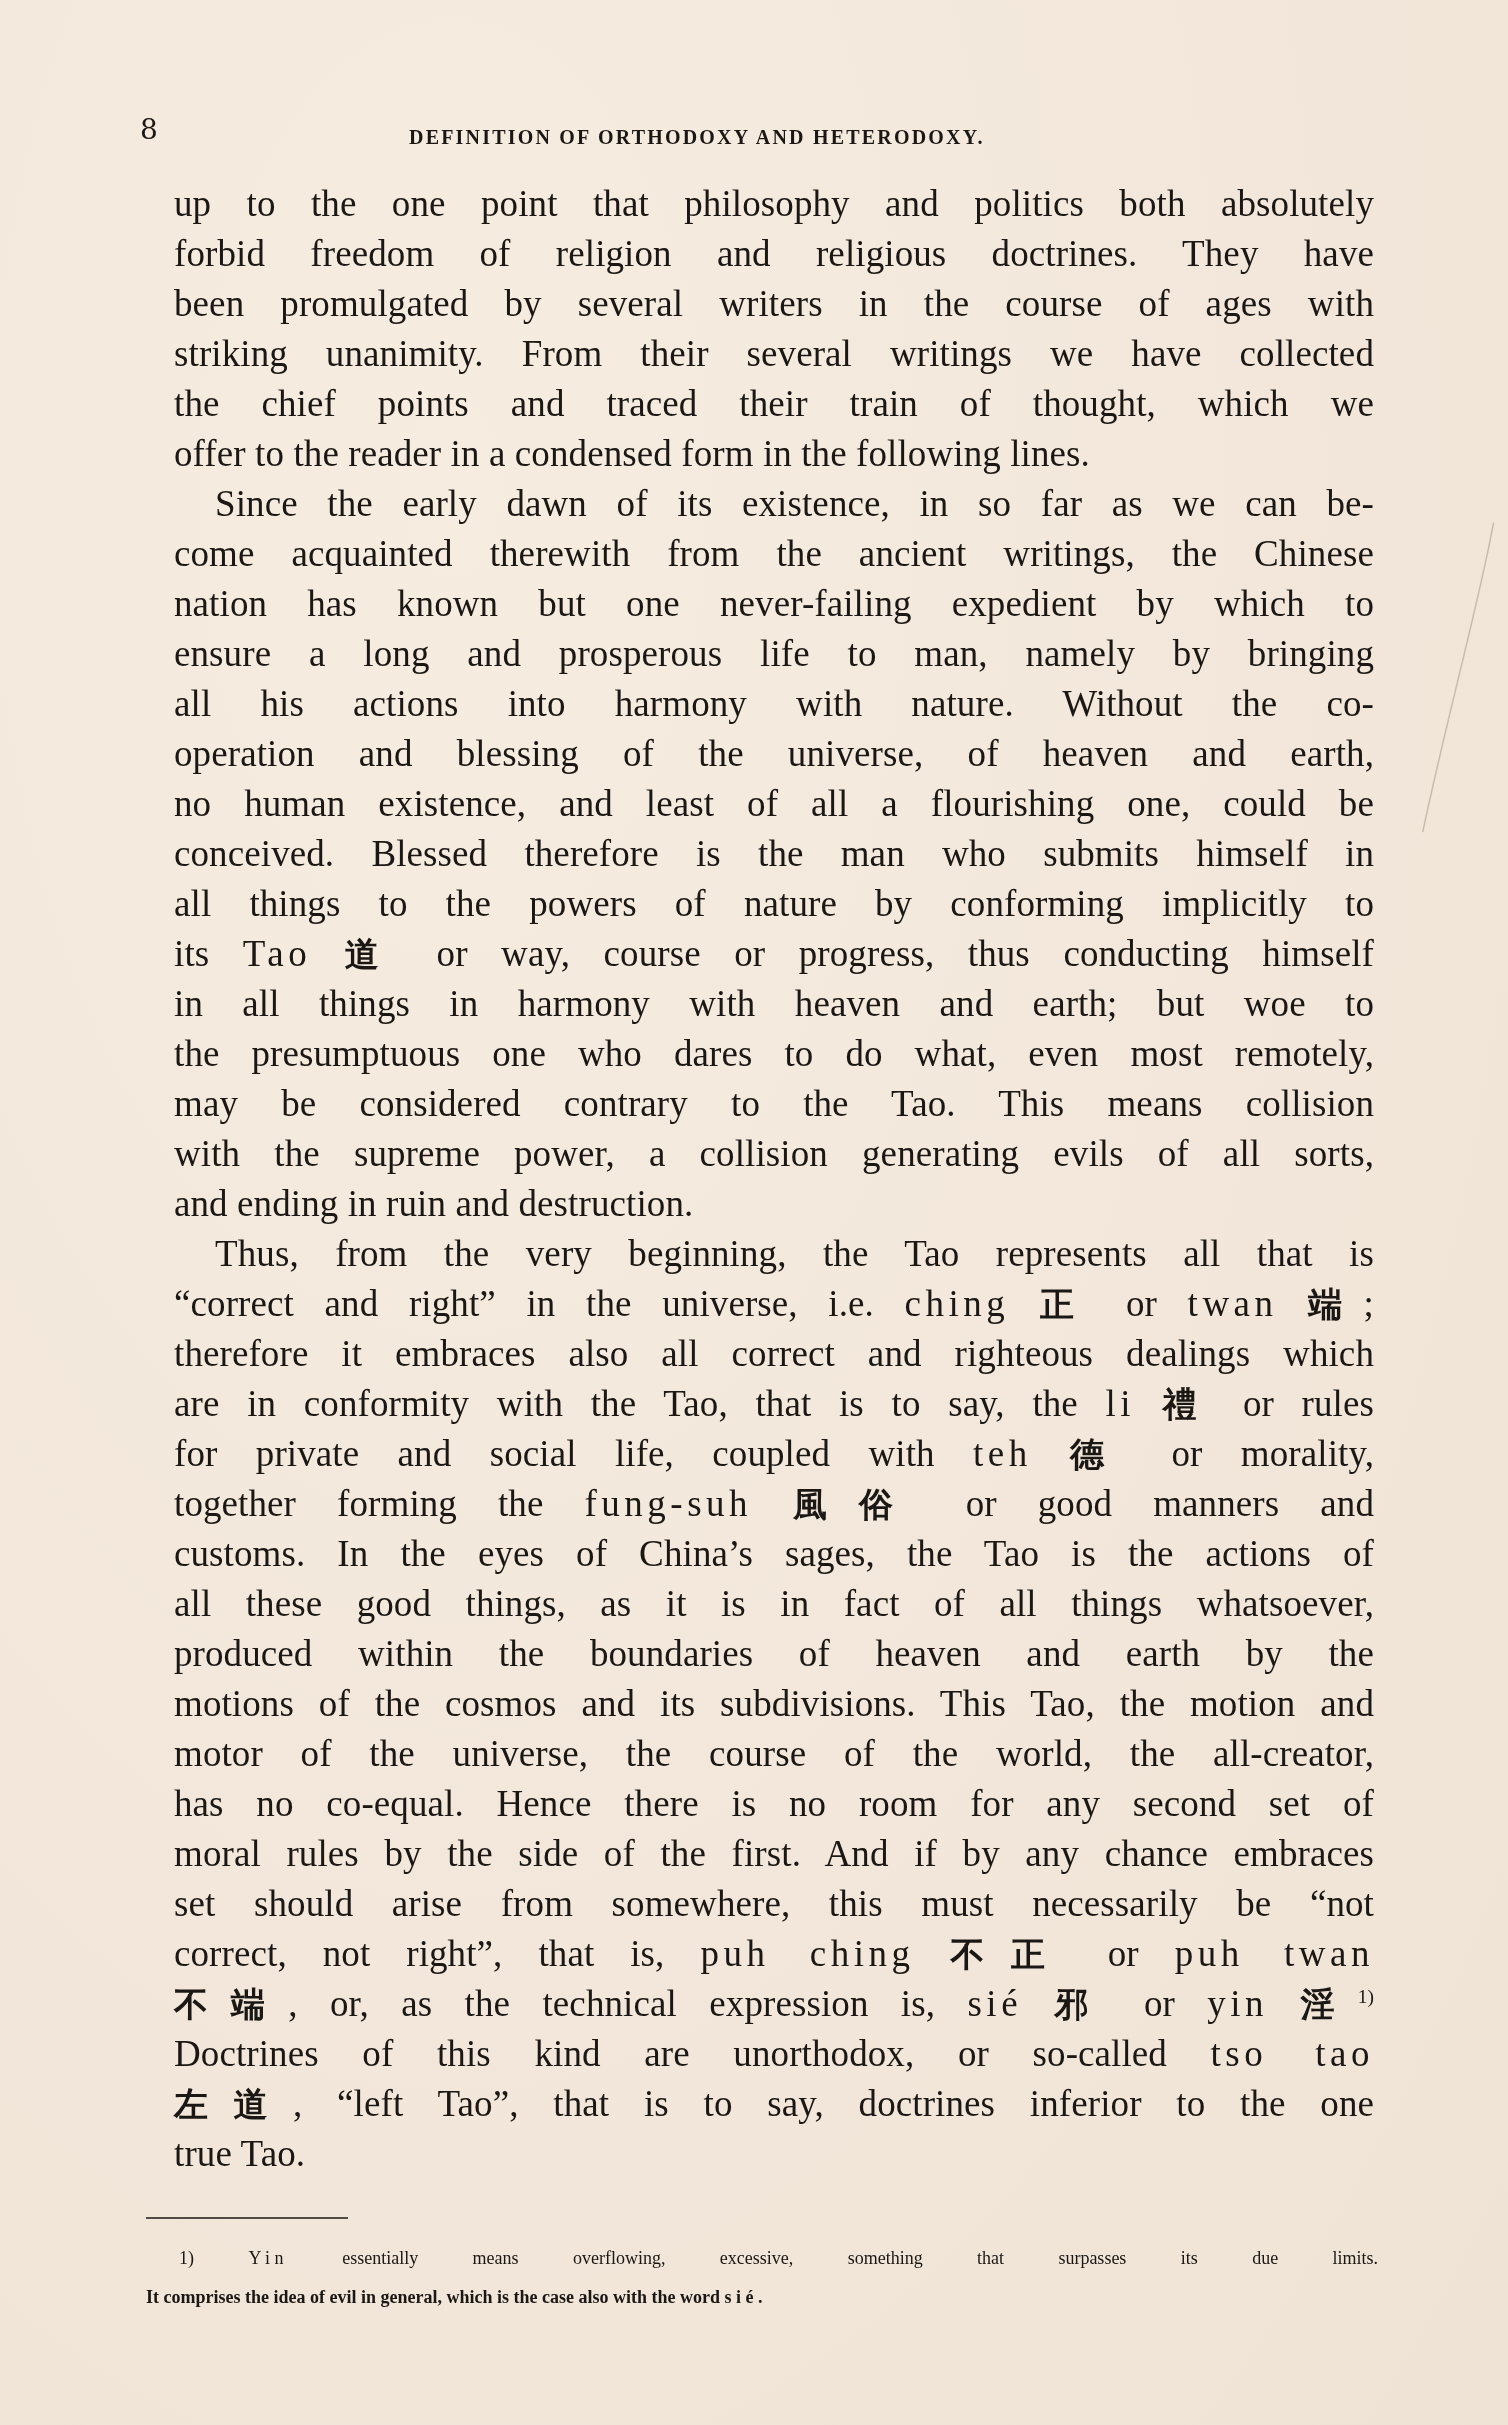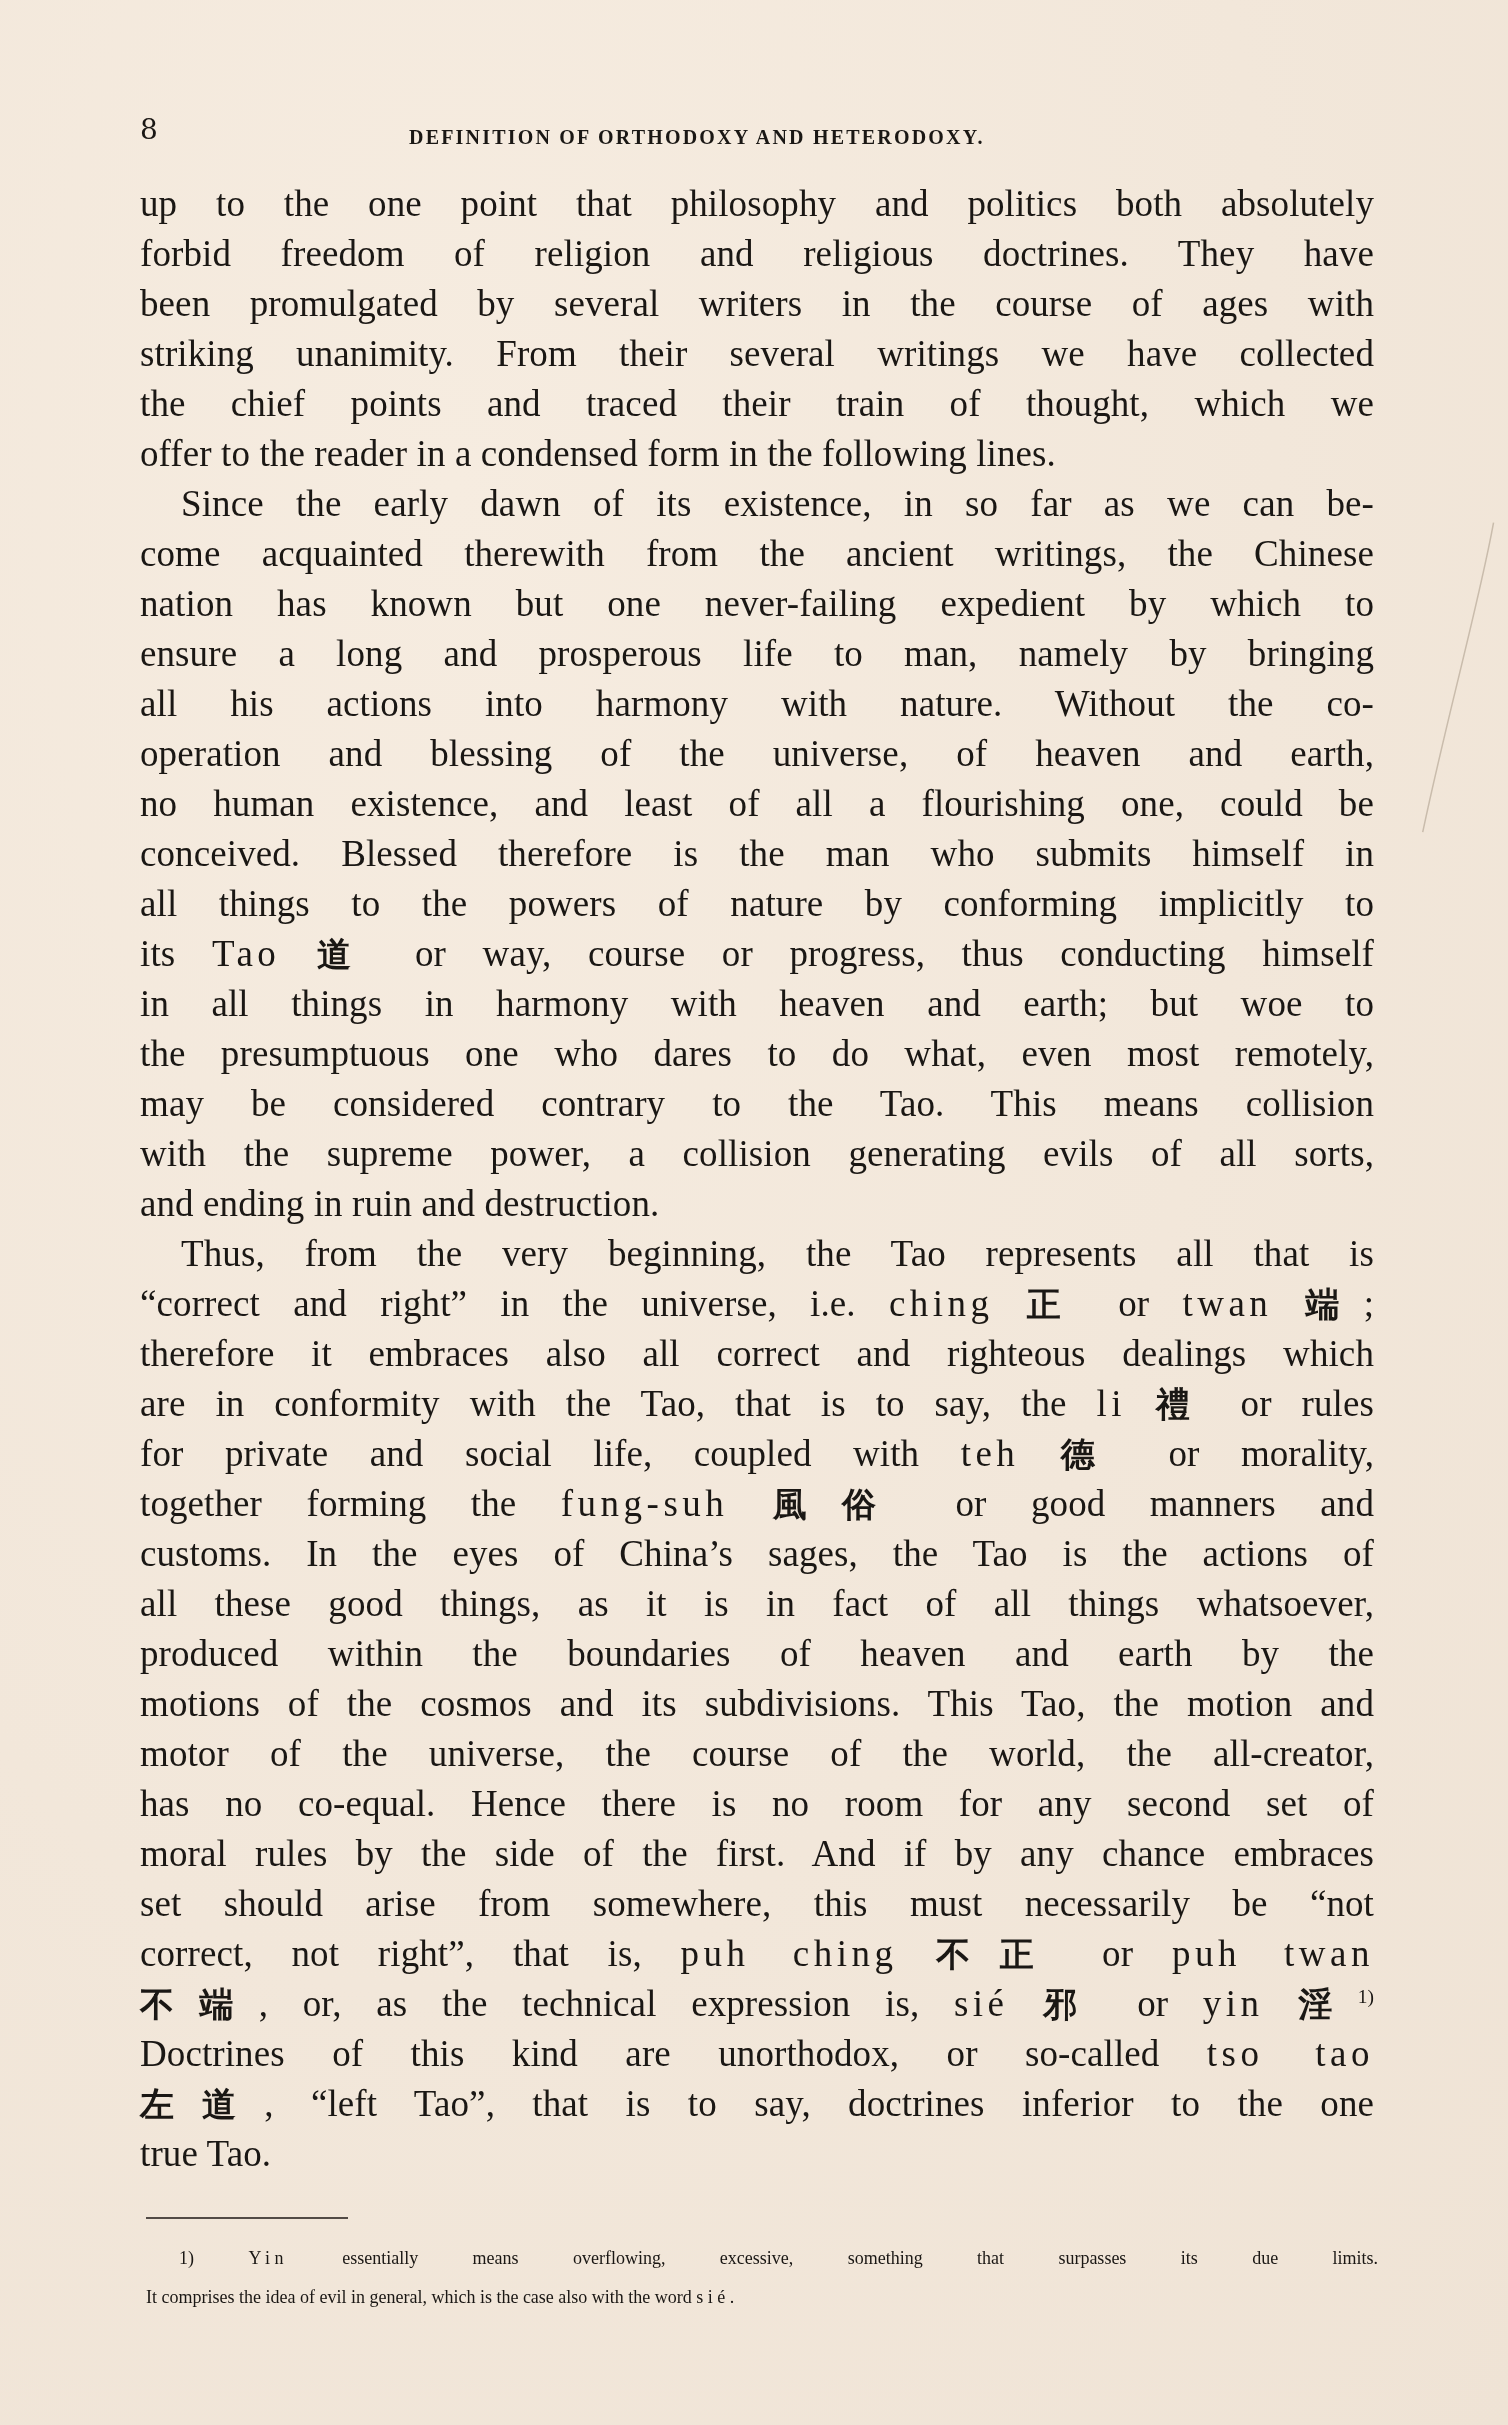--- a/index.html
+++ b/index.html
@@ -23,38 +23,38 @@
     position: absolute; left: 269px; top: 10.5px;
     font-family: "Liberation Serif", serif; font-size: 20px; letter-spacing: 2.2px;
     font-weight: bold; line-height: 30px; white-space: nowrap;
   }
   .body-text {
     position: absolute; left: 140px; top: 179px; width: 1234px;
     font-family: "Liberation Serif", serif; font-size: 37px; line-height: 50px;
   }
   .line {
     display: block; white-space: nowrap; text-align: justify; text-align-last: justify;
-    height: 50px; letter-spacing: 0.1px;
+    height: 50px; letter-spacing: 0.1px; margin-left: 34px;
   }
   .line.last { text-align-last: left; }
   .line.indent { padding-left: 41px; }
   .spaced { letter-spacing: 4.5px; }
   .cjk { font-family: "DejaVu Sans", sans-serif; font-weight: bold; font-size: 34px; }
   sup.fnref { font-size: 19.4px; vertical-align: 13.4px; line-height: 0; }
   .footnote-rule {
     position: absolute; left: 146px; top: 2217px; width: 202px; height: 2.2px;
     background: #2a2420; opacity: .8;
   }
   .footnotes {
     position: absolute; left: 146px; top: 2239px; width: 1232px;
     font-family: "Liberation Serif", serif; font-size: 18px; line-height: 39px;
   }
   .fn-line { display: block; white-space: nowrap; text-align: justify; text-align-last: justify; }
   .fn-line.first { padding-left: 33px; }
-  .fn-line.last { text-align-last: left; }
+  .fn-line.last { text-align-last: left; font-weight: bold; }
   .margin-mark {
     position: absolute; left: 1419px; top: 515px; width: 82px; height: 321px;
   }
 </style>
 </head>
 <body>
 
 <div class="page">
 
   <div class="running-head">

